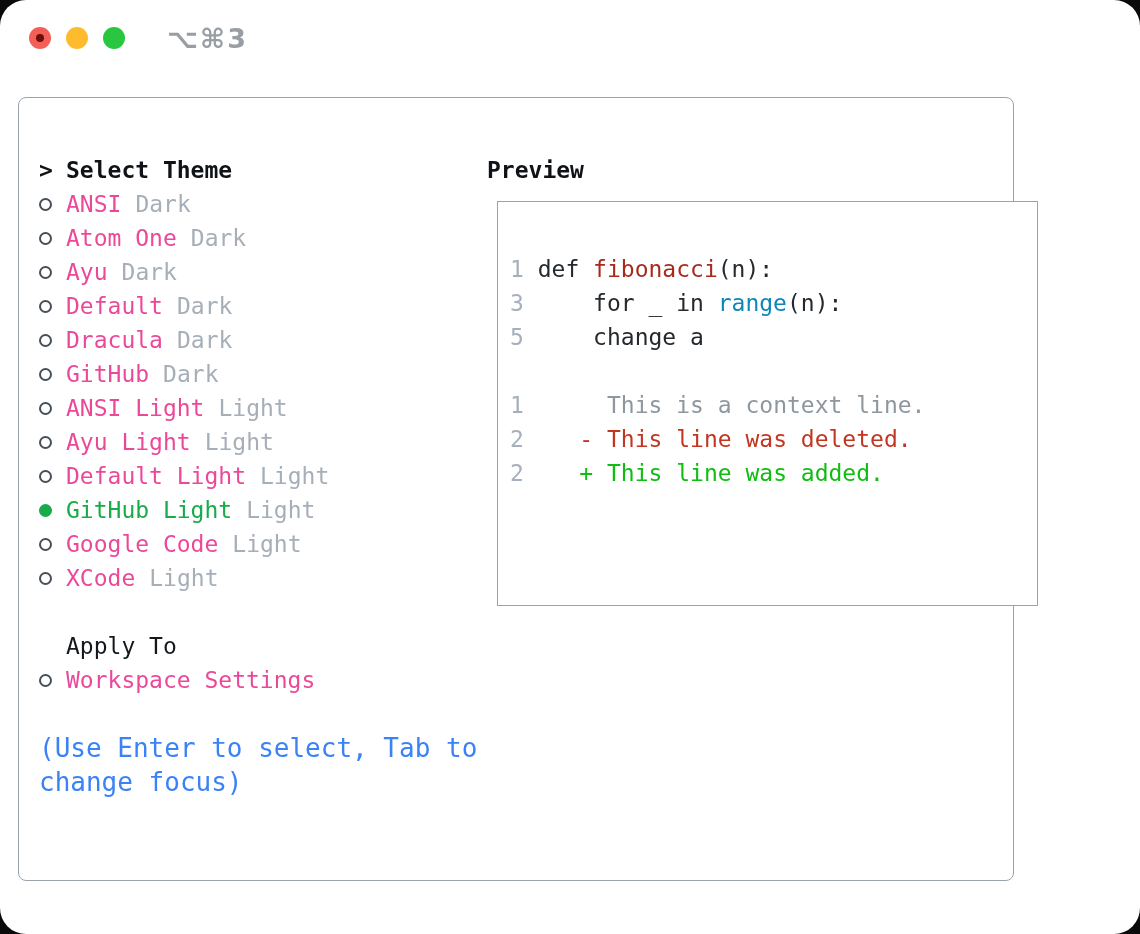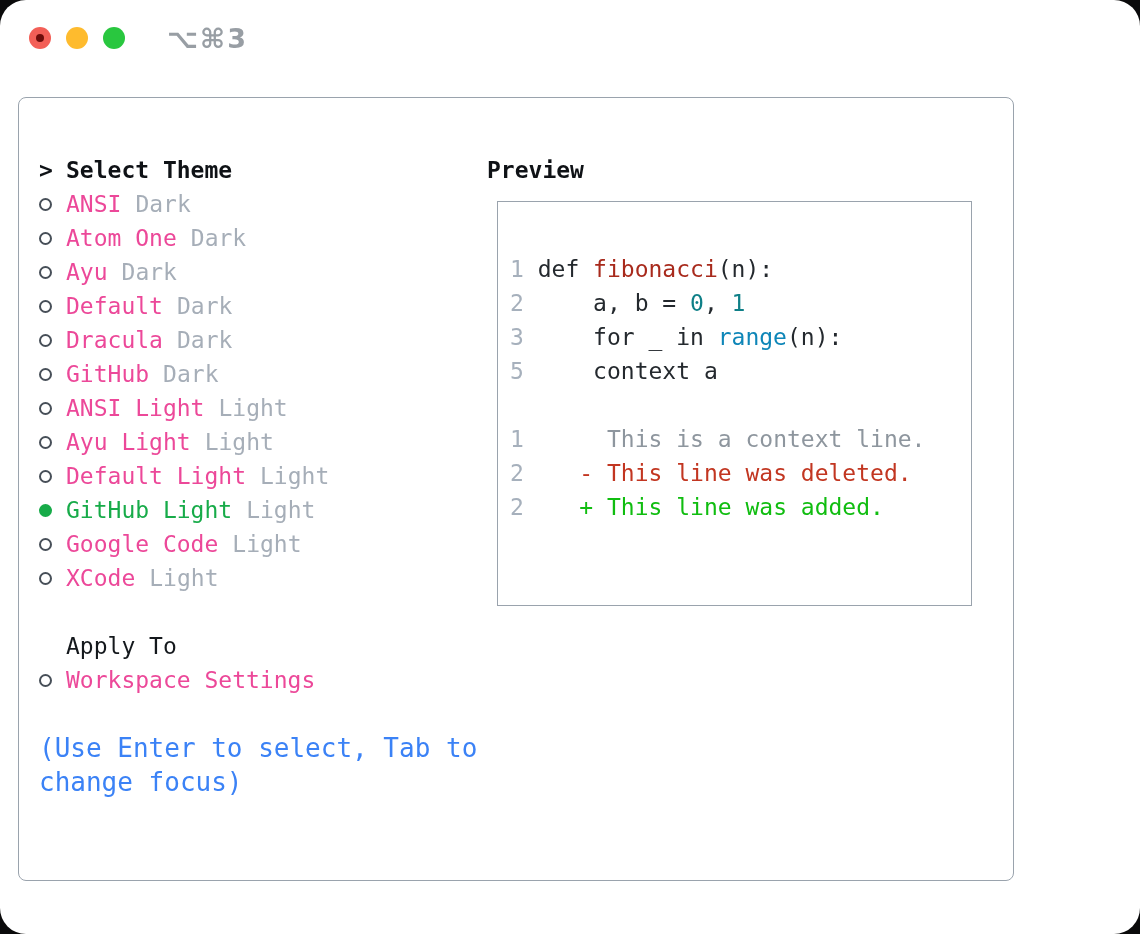--- a/index.html
+++ b/index.html
@@ -38,21 +38,21 @@
   .subhdr{color:#14181c;text-align:right;}
   .label{color:#ec4899;margin-right:14px;}
   .label.sel{color:var(--c-accent_green,#17ab49);}
   .variant{color:var(--c-muted,#a6aeb8);}
   .spacer{height:34px;}
   .hint-line{height:34px;line-height:34px;font-size:26px;color:#3b82f6;white-space:pre;}
   .left-col{position:absolute;left:20px;top:55px;width:450px;}
   
   .right-col{position:absolute;left:468px;top:55px;}
   .preview-box{
-    margin-left:10px;margin-top:14px;width:475px;height:405px;box-sizing:border-box;
+    margin-left:10px;margin-top:14px;width:541px;height:405px;box-sizing:border-box;
     border:1.5px solid var(--c-border,#9aa3ad);padding:50px 0 0 12px;background:#fff;
   }
   .cl{height:34px;line-height:34px;font-size:23px;white-space:pre;}
   .ln{color:#a6b0bc;}
   .tk-plain{color:var(--c-code_plain,#24292e);}
   .tk-func{color:var(--c-code_function,#a82a1c);}
   .tk-num{color:var(--c-code_number,#0e7f87);}
   .tk-builtin{color:var(--c-code_builtin,#0e86b8);}
   .df-context{color:var(--c-diff_context,#8e969e);}
   .df-deleted{color:var(--c-diff_deleted,#c23621);}
@@ -106,23 +106,22 @@
         </div>
     </div>
 
     <div class="right-col">
       <div class="row">
         <span class="hdr">Preview</span>
       </div>
       <div class="preview-box">
         <div id="code-lines">
             <div class="cl"><span class="ln">1</span> <span class="tk-plain">def </span><span class="tk-func">fibonacci</span><span class="tk-plain">(n):</span></div>
-            <div class="cl"><span class="ln">2</span> <span class="tk-plain">    a, b = </span><span class="tk-num">0</span><span class="tk-plain">, </span><span class="tk-num">1</span></div>
             <div class="cl"><span class="ln">3</span> <span class="tk-plain">    for _ in </span><span class="tk-builtin">range</span><span class="tk-plain">(n):</span></div>
-            <div class="cl"><span class="ln">5</span> <span class="tk-plain">    context a</span></div>
+            <div class="cl"><span class="ln">5</span> <span class="tk-plain">    change a</span></div>
           </div>
         <div class="cl"> </div>
         <div id="diff-lines">
             <div class="cl df-context"><span class="ln">1</span>    <span> </span> <span>This is a context line.</span></div>
             <div class="cl df-deleted"><span class="ln">2</span>    <span>-</span> <span>This line was deleted.</span></div>
             <div class="cl df-added"><span class="ln">2</span>    <span>+</span> <span>This line was added.</span></div>
           </div>
       </div>
     </div>
 

